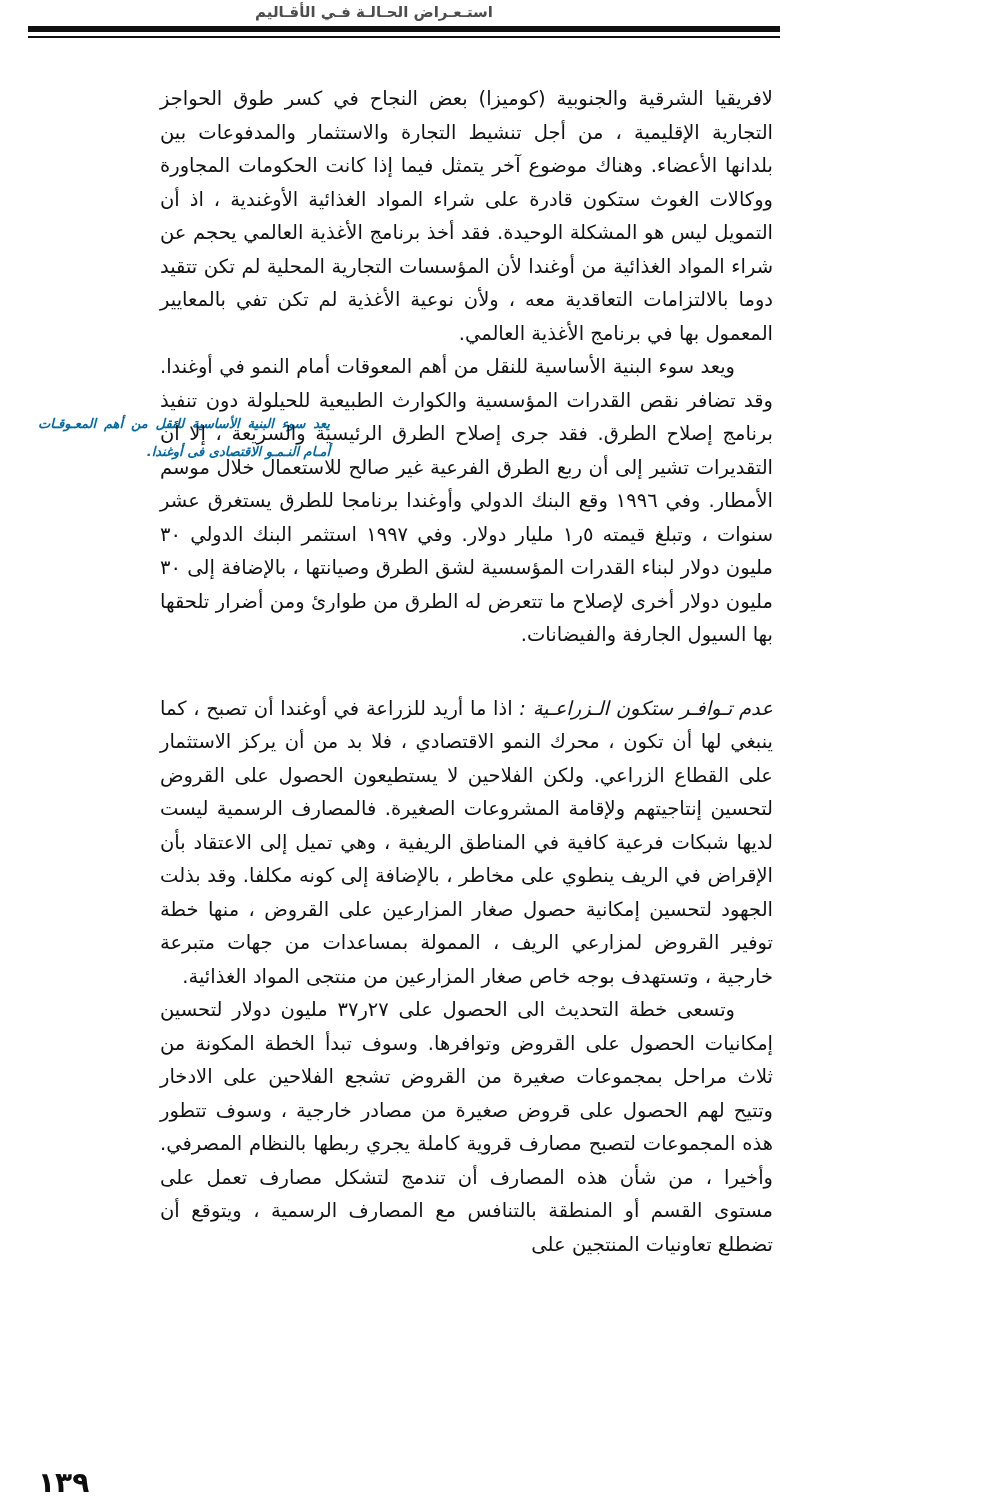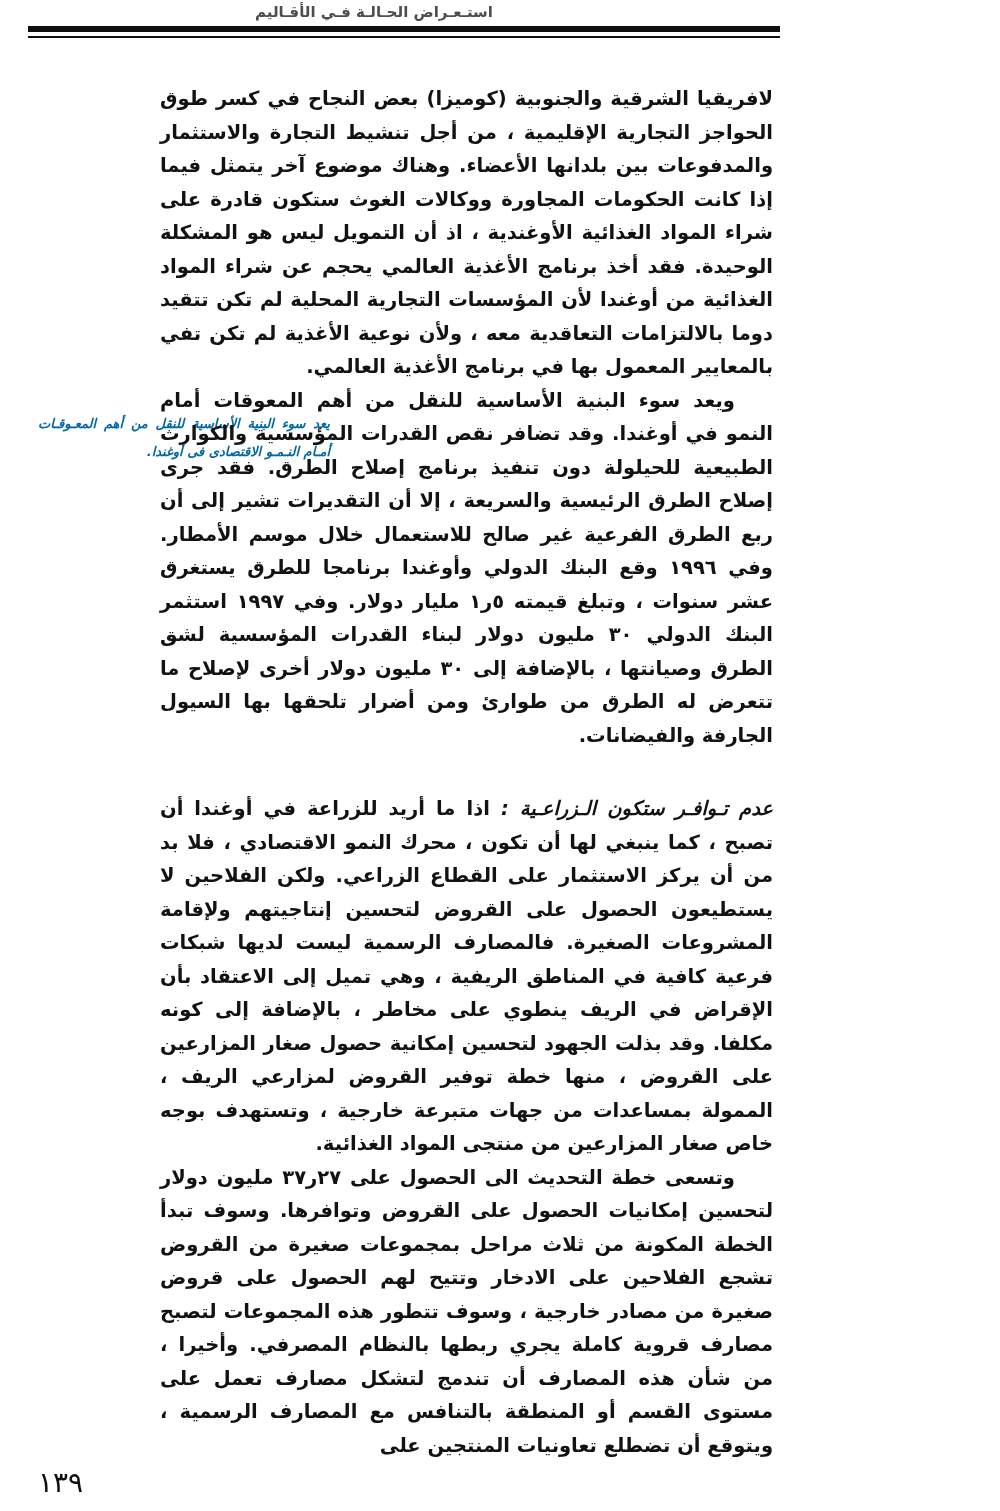--- a/index.html
+++ b/index.html
@@ -45,21 +45,21 @@
     background: #101010;
   }
   .body-column {
     position: absolute;
     top: 82px;
     right: 35px;
     width: 613px;
     direction: rtl;
     text-align: justify;
     font-size: 19.5px;
-    font-weight: 700;
+    font-weight: 400;
     line-height: 33.5px;
     margin-left: 36px;
   }
   .body-column p {
     margin: 0;
   }
   .body-column p.indent {
     text-indent: 38px;
   }
   .body-column p.gap-before {
@@ -79,21 +79,21 @@
     font-weight: 700;
     font-style: italic;
     line-height: 28px;
     color: #0369a1;
   }
   .page-number {
     position: absolute;
     bottom: 12px;
     left: 38px;
     font-size: 28px;
-    font-weight: 400;
+    font-weight: 700;
     color: #0d0d0d;
   }
 </style>
 </head>
 <body>
 
 <div class="page">
 
   <div class="running-head">استـعـراض الحـالـة فـي الأقـاليم</div>
 

